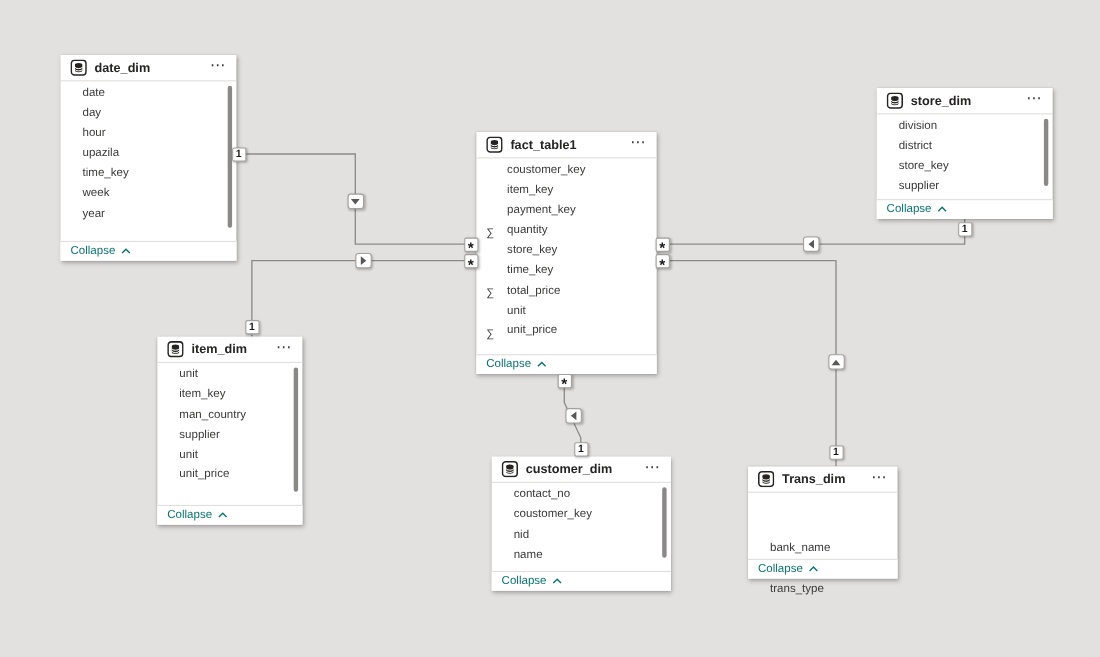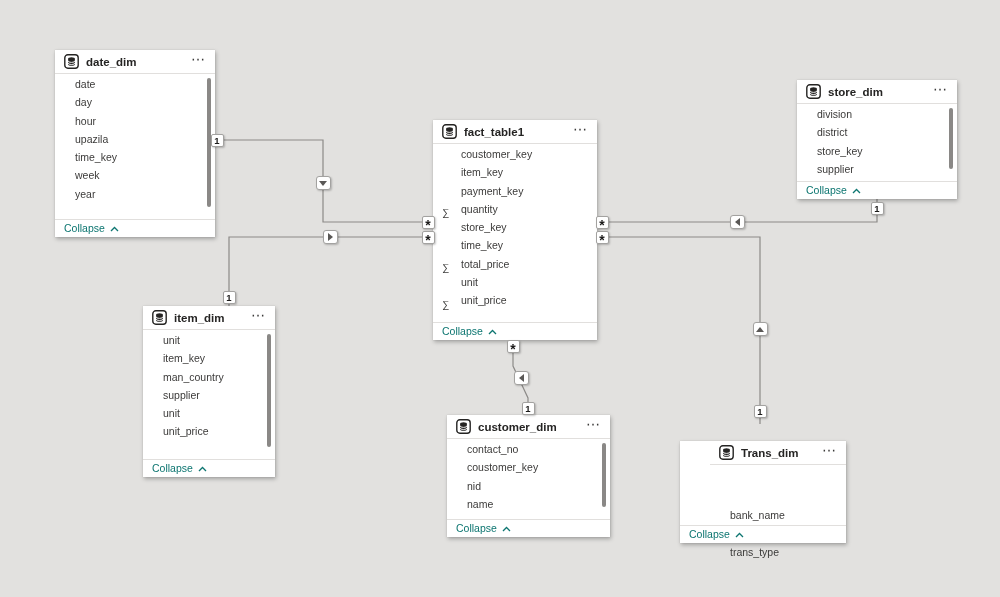--- a/index.html
+++ b/index.html
@@ -265,21 +265,21 @@
       </div>
       <div class="card-footer">
         <div class="collapse-link">
           <span>Collapse</span>
           <span><svg width="9" height="6" viewBox="0 0 9 6">
               <polyline points="1,5 4.5,1.5 8,5" fill="none" stroke="#0c7570" stroke-width="1.3"></polyline>
             </svg></span>
         </div>
       </div>
     </div>
-    <div class="table-card" style="left: 680px; top: 441px; width: 136px; height: 102px; padding-left: 30px;">
+    <div class="table-card" style="left: 680px; top: 424px; width: 136px; height: 102px;">
       <div class="card-header">
         <span class="tbl-icon">
           <svg width="15" height="15" viewBox="0 0 15 15">
             <rect x="0.8" y="0.8" width="13.4" height="13.4" rx="3" fill="#fff" stroke="#252423" stroke-width="1.4"></rect>
             <ellipse cx="7.5" cy="4.7" rx="3.3" ry="1.5" fill="#252423"></ellipse>
             <path d="M4.2 4.7 v5.5 a3.3 1.5 0 0 0 6.6 0 v-5.5 z" fill="#252423"></path>
             <path d="M4.2 6.9 a3.3 1.5 0 0 0 6.6 0" fill="none" stroke="#fff" stroke-width="0.9"></path>
             <path d="M4.2 9.0 a3.3 1.5 0 0 0 6.6 0" fill="none" stroke="#fff" stroke-width="0.9"></path>
           </svg>
         </span>

